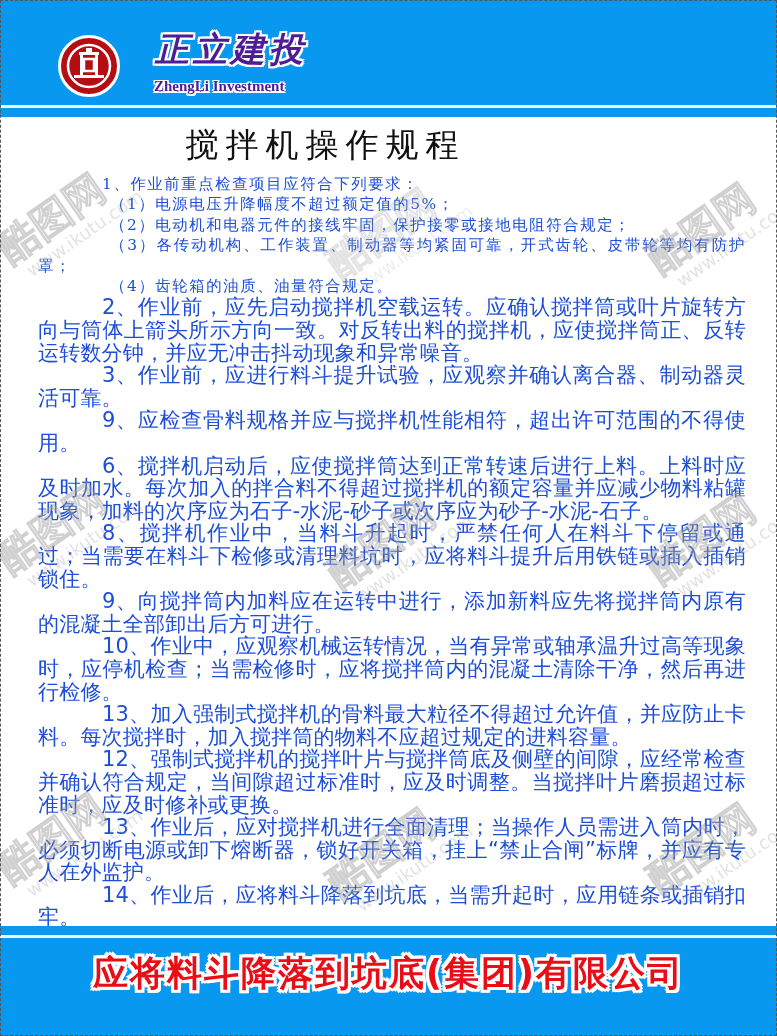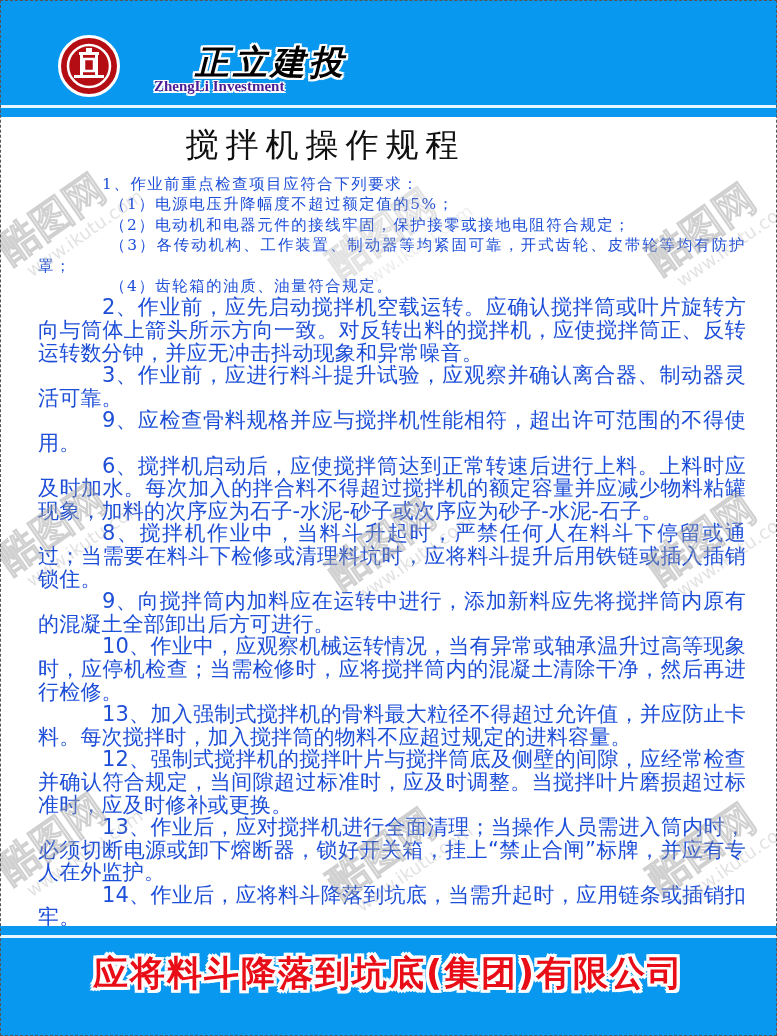--- a/index.html
+++ b/index.html
@@ -18,25 +18,24 @@
   }
   .header .stripe {
     position: absolute; left: 0; top: 105px; width: 777px; height: 3px; background: #e8f6ff;
   }
   .logo-circle {
     position: absolute; left: 58px; top: 35px; width: 62px; height: 62px; border-radius: 50%;
     background: #b40e14; border: 3px solid #ffffff; box-sizing: border-box;
   }
   .logo-circle svg { position: absolute; left: 0; top: 0; }
   .brand-cn {
-    position: absolute; left: 155px; top: 40px; font-size: 34px; font-weight: bold;
-    color: #000000; letter-spacing: 4px; font-style: italic;
+    position: absolute; left: 155px; top: 27px; font-size: 34px; font-weight: bold;
+    color: #4c1d95; letter-spacing: 4px; font-style: italic;
     font-family: "DejaVu Serif", serif;
     text-shadow: -2px -2px 0 #fff, 2px -2px 0 #fff, -2px 2px 0 #fff, 2px 2px 0 #fff, 0 2px 0 #fff, 2px 0 0 #fff, -2px 0 0 #fff, 0 -2px 0 #fff;
-    margin-left: 40px;
   }
   .brand-en {
     position: absolute; left: 154px; top: 78px; font-size: 15px; font-weight: bold;
     color: #4c1d95; font-family: "Liberation Serif", serif; letter-spacing: 0;
     text-shadow: -1.5px -1.5px 0 #fff, 1.5px -1.5px 0 #fff, -1.5px 1.5px 0 #fff, 1.5px 1.5px 0 #fff, 0 1.5px 0 #fff, 1.5px 0 0 #fff, -1.5px 0 0 #fff, 0 -1.5px 0 #fff;
   }
   .title {
     position: absolute; left: 0; top: 123px; width: 651px; text-align: center;
     font-size: 33px; letter-spacing: 7px; color: #111; font-family: "DejaVu Sans", sans-serif;
   }

